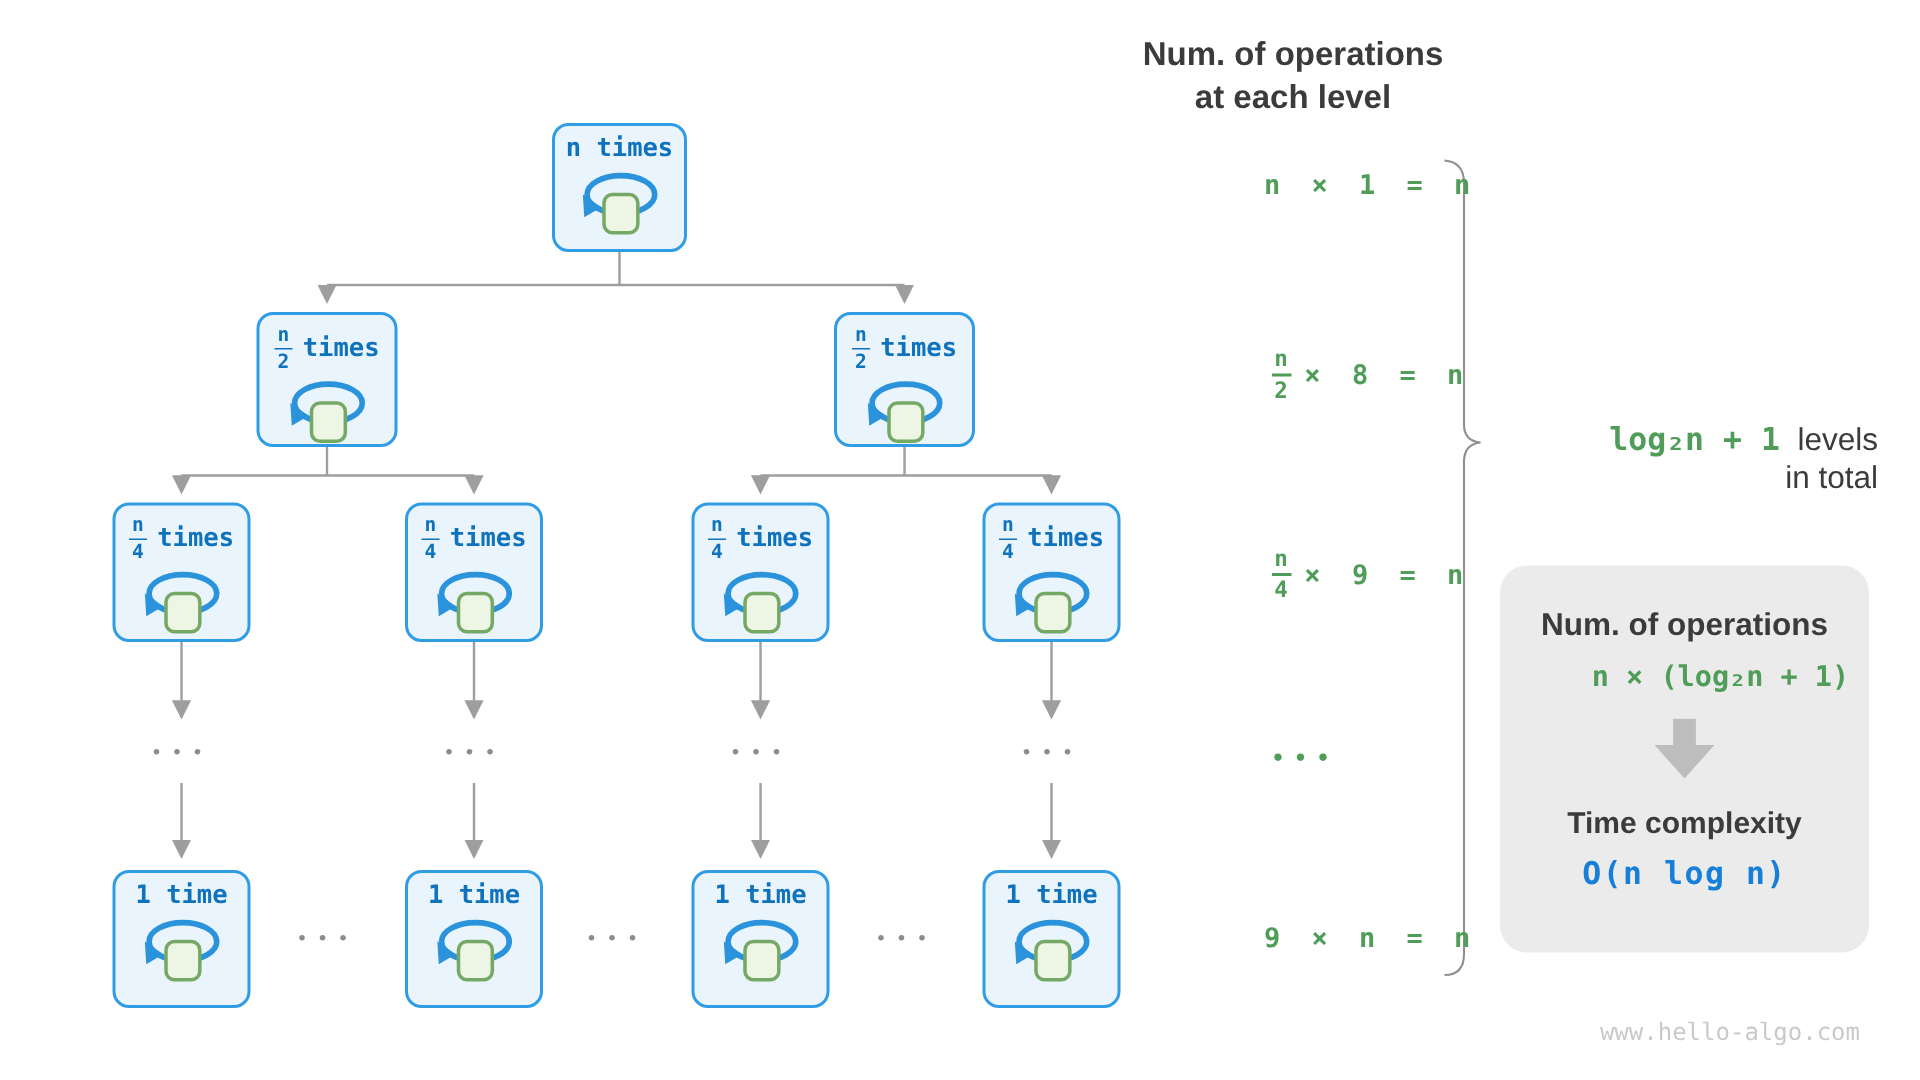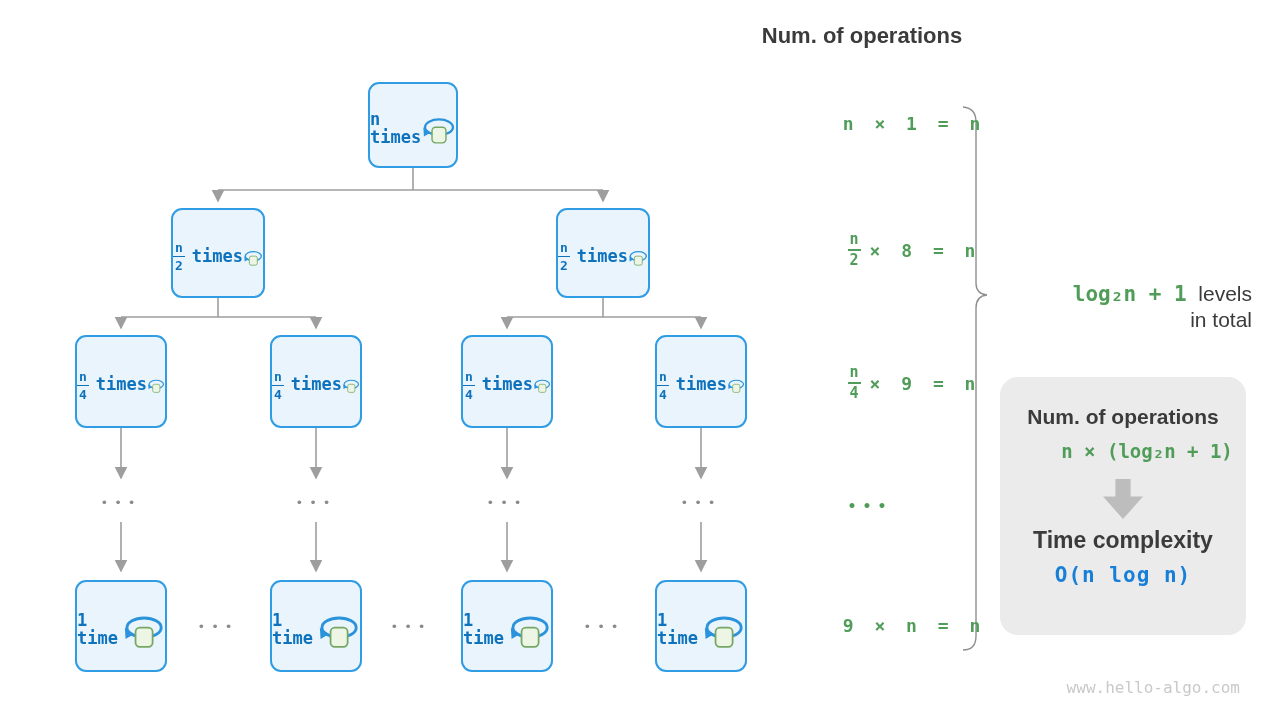--- a/index.html
+++ b/index.html
@@ -2,21 +2,21 @@
 <html style="--node-border: #2f9ce4; --node-fill: #e9f4fc; --node-text: #0e72bd; --loop-blue: #2b93dc; --square-fill: #edf5e4; --square-border: #76a865; --green: #4f9d58; --blue: #177fd8; --dark: #3b3b3b; --gray: #9e9e9e; --box-bg: #ebebeb; --watermark: #c9c9c9;"><head>
 <meta charset="utf-8">
 <style>
   html,body{margin:0;padding:0;background:#fff;}
   .canvas{position:relative;width:1280px;height:720px;background:#ffffff;overflow:hidden;
           font-family:"Liberation Sans",sans-serif;}
   .connectors{position:absolute;left:0;top:0;pointer-events:none;}
 
   
   .node{position:absolute;box-sizing:border-box;border:2.5px solid var(--node-border,#2f9ce4);
-        background:var(--node-fill,#e9f4fc);border-radius:11px;display:flex;flex-direction:row;
+        background:var(--node-fill,#e9f4fc);border-radius:11px;display:flex;flex-direction:column;
         align-items:center;padding-top:7px;}
   .node-label{font-family:"DejaVu Sans Mono",monospace;font-weight:bold;font-size:17px;
               color:var(--node-text,#0e72bd);display:flex;align-items:center;gap:7px;line-height:1.05;}
   .frac{display:inline-flex;flex-direction:column;align-items:center;line-height:1;
         font-family:"DejaVu Sans Mono",monospace;font-weight:bold;}
   .node .frac{font-size:13px;color:var(--node-text,#0e72bd);}
   .node .frac .num{border-bottom:1.5px solid currentColor;padding:0 2px 2px;}
   .node .frac .den{padding-top:2px;}
   .loop-icon{width:58px;height:47px;margin-top:1px;}
 
@@ -41,21 +41,21 @@
 
   
   .summary{position:absolute;left:1000px;top:377px;width:246px;height:258px;box-sizing:border-box;
            background:var(--box-bg,#ebebeb);border-radius:18px;display:flex;flex-direction:column;
            align-items:center;padding-top:28px;}
   .summary .title{font-weight:bold;font-size:21px;color:var(--dark,#3b3b3b);}
   .summary .formula{margin-top:11px;font-family:"DejaVu Sans Mono",monospace;font-weight:bold;
                     font-size:19px;color:var(--green,#4f9d58);margin-left:48px;}
   .block-arrow{margin-top:17px;width:40px;height:40px;background:#bdbdbd;
                clip-path:polygon(31% 0,69% 0,69% 44%,100% 44%,50% 100%,0 44%,31% 44%);}
-  .summary .subtitle{margin-top:8px;font-weight:bold;font-size:23px;color:var(--dark,#3b3b3b);text-align:right;}
+  .summary .subtitle{margin-top:19px;font-weight:bold;font-size:20px;color:var(--dark,#3b3b3b);text-align:right;}
   .summary .result{margin-top:9px;font-family:"DejaVu Sans Mono",monospace;font-weight:bold;
                    font-size:21px;color:var(--blue,#177fd8);letter-spacing:1px;}
 
   .watermark{position:absolute;top:678px;right:40px;font-family:"DejaVu Sans Mono",monospace;
              font-size:16px;color:var(--watermark,#c9c9c9);}
 </style>
 </head>
 <body>
 
 <div class="canvas">
@@ -237,20 +237,21 @@
       <rect x="19" y="21" width="24" height="27" rx="6" fill="#edf5e4" stroke="#76a865" stroke-width="2.5"></rect>
     </svg>
   </div>
 
   <span class="dots" style="left:218px;top:619px;">•••</span>
   <span class="dots" style="left:411px;top:619px;">•••</span>
   <span class="dots" style="left:604px;top:619px;">•••</span>
 
   <div class="col-header">
     <div>Num. of operations</div>
+    <div>at each level</div>
   </div>
 
   <div class="eq" style="top:111px;height:24px;">
     <span>n × 1 = n</span>
   </div>
 
   <div class="eq" style="top:227px;height:46px;">
     <span class="frac">
         <span class="num">n</span>
         <span class="den">2</span>

